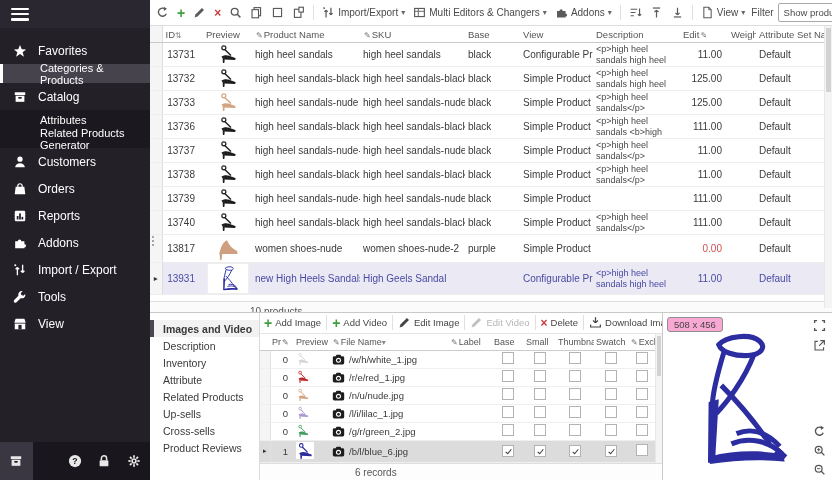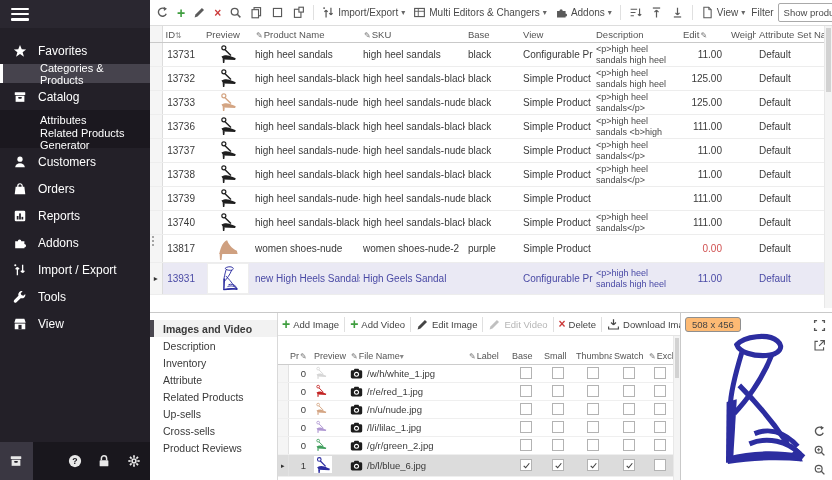--- a/index.html
+++ b/index.html
@@ -57,47 +57,47 @@
   .sortg{font-size:8px;color:#888;}
   .thumbbox{display:inline-flex;align-items:center;justify-content:center;background:#fff;}
   .pfooter{height:18px;margin-top:6px;border-top:1px solid #ddd;border-bottom:1px solid #ddd;background:#fbfbfb;
            font-size:10px;color:#555;display:flex;align-items:center;padding-left:100px;}
   .gscroll{position:absolute;right:0;top:26px;width:7px;height:282px;background:#f4f4f4;border-left:1px solid #e8e8e8;z-index:3;}
   .gscroll i{display:block;margin:2px 1px;height:64px;background:#d2d2d2;}
   .split{position:absolute;left:0;top:228px;width:5px;height:26px;display:flex;flex-direction:column;align-items:center;justify-content:center;gap:2px;z-index:4;}
   .split i{width:2px;height:2px;background:#8a8a8a;border-radius:50%;}
   
   .bottom{position:absolute;left:0;top:312px;width:682px;height:168px;border-top:1px solid #c9c9c9;display:flex;background:#fff;}
-  .tabs{width:128px;border-right:1px solid #d9d9d9;padding-top:7px;box-sizing:border-box;}
+  .tabs{width:110px;border-right:1px solid #d9d9d9;padding-top:7px;box-sizing:border-box;}
   .tab{height:17px;display:flex;align-items:center;padding-left:13px;font-size:10.5px;color:#3a3a3a;cursor:pointer;position:relative;}
   .tab.selected{font-weight:bold;background:#f2f2f2;}
   .tab.selected::before{content:"";position:absolute;left:0;top:0;bottom:0;width:4px;background:#4a4750;}
   .mid{width:403px;border-right:1px solid #c9c9c9;box-sizing:border-box;display:flex;flex-direction:column;position:relative;}
   .dtoolbar{height:22px;display:flex;align-items:center;gap:3px;padding:0 4px;border-bottom:1px solid #e4e4e4;font-size:9.5px;color:#444;white-space:nowrap;overflow:hidden;}
   .dbtn{display:flex;align-items:center;gap:3px;cursor:pointer;}
   .dbtn.disabled{color:#b5b5b5;}
   .dbtn.disabled .ic,.dbtn.disabled .pluschar,.dbtn.disabled .xchar{color:#c0c0c0;}
   .igrid{position:relative;flex:1;}
-  .igrid table{border-collapse:collapse;table-layout:fixed;width:390px;margin-top:12px;}
+  .igrid table{border-collapse:collapse;table-layout:fixed;width:390px;}
   .igrid th{height:16px;font-size:9px;font-weight:normal;color:#555;text-align:left;padding:0 2px;border-bottom:1px solid #ccc;white-space:nowrap;overflow:hidden;cursor:pointer;}
   .igrid td{height:17px;border-bottom:1px solid #efefef;font-size:9.5px;color:#3a3a3a;padding:0 2px;overflow:hidden;white-space:nowrap;}
   .igrid tr.sel td{height:21px;background:#dcdcdc;}
   .igrid td.mark{background:#f5f5f5;border-right:1px solid #e2e2e2;padding:0;text-align:center;font-size:7px;color:#333;}
   .igrid td.prc{text-align:right;padding-right:6px;}
   .igrid td.ck{text-align:center;}
   .cb{display:inline-flex;align-items:center;justify-content:center;width:10px;height:10px;border:1px solid #b3b3b3;background:#fff;cursor:pointer;}
   .cb .ic{color:#444;}
   .filecell{display:flex;align-items:center;gap:4px;}
   .filecell .ic{color:#1d1d1d;}
   .iscroll{position:absolute;right:0;top:0;bottom:0;width:6px;background:#f4f4f4;border-left:1px solid #e8e8e8;}
   .iscroll i{display:block;margin:2px 1px;height:40px;background:#d2d2d2;}
   .ifooter{height:19px;border-top:1px solid #ddd;font-size:10px;color:#555;display:flex;align-items:center;padding-left:95px;background:#fdfdfd;}
   
   .preview{flex:1;position:relative;background:#fff;}
-  .size-badge{position:absolute;left:4px;top:4px;border:1px solid #8f8f8f;border-radius:3px;padding:1px 6px;font-size:9.5px;color:#444;background:#fdba74;z-index:2;}
+  .size-badge{position:absolute;left:4px;top:4px;border:1px solid #8f8f8f;border-radius:3px;padding:1px 6px;font-size:9.5px;color:#444;background:#f9a8d4;z-index:2;}
   .pv-top{position:absolute;right:5px;top:5px;display:flex;flex-direction:column;gap:5px;z-index:2;}
   .pv-tools{position:absolute;right:5px;bottom:4px;display:flex;flex-direction:column;gap:4px;z-index:2;}
   .pv-btn{width:15px;height:15px;display:flex;align-items:center;justify-content:center;color:#555;cursor:pointer;}
   .pv-img{position:absolute;left:6px;top:14px;width:130px;height:146px;color:#2c2da0;}
 </style>
 </head>
 <body>
 
 <svg width="0" height="0" style="position:absolute" aria-hidden="true">
   <defs>
@@ -668,20 +668,23 @@
               <td>Configurable Product</td>
               <td class="desc">
                 <div>&lt;p&gt;high heel sandals high heel sandals&lt;/p&gt;...</div>
               </td>
               <td class="price">11.00</td>
               <td></td>
               <td>Default</td>
             </tr>
           </tbody>
         </table>
+    </div>
+    <div class="pfooter">
+      <span>10 products</span>
     </div>
     <div class="gscroll">
         <i></i>
       </div>
     <div class="split">
         <i></i>
         <i></i>
         <i></i>
       </div>
 
@@ -933,20 +936,23 @@
                       </svg>
                     </span></td>
                   <td class="ck"><span class="cb"></span></td>
                 </tr>
               </tbody>
             </table>
           <div class="iscroll">
               <i></i>
             </div>
         </div>
+        <div class="ifooter">
+          <span>6 records</span>
+        </div>
       </div>
 
       <div class="preview">
         <span class="size-badge">508 x 456</span>
         <div class="pv-top" id="pv-top">
             <div class="pv-btn">
               <svg class="ic" width="13" height="13">
                 <use href="#i-expand"></use>
               </svg>
             </div>

